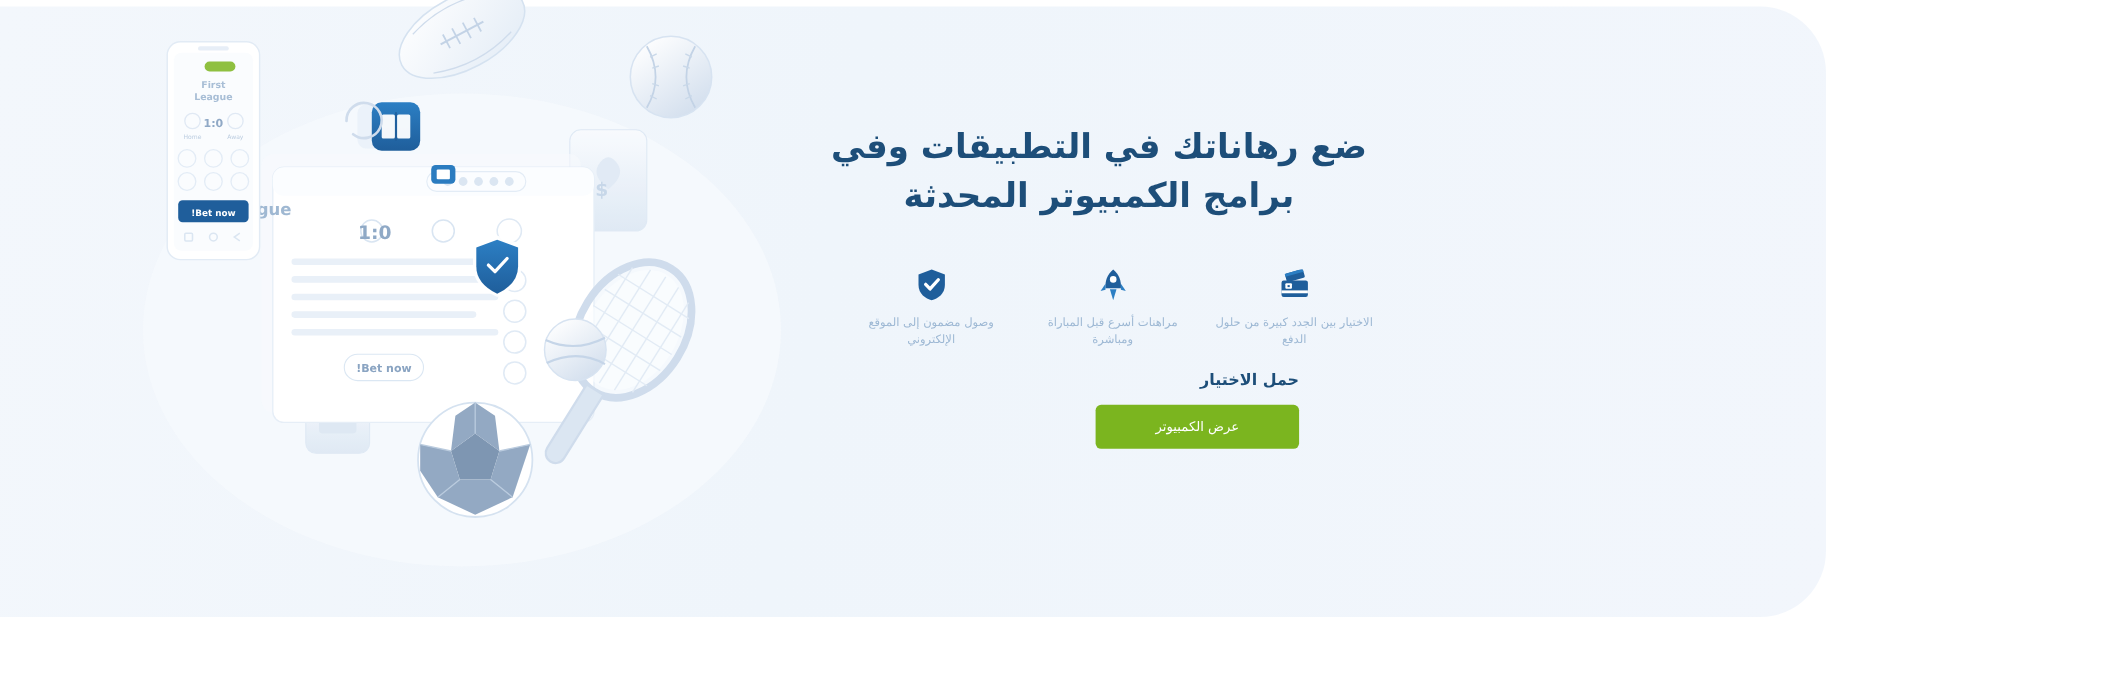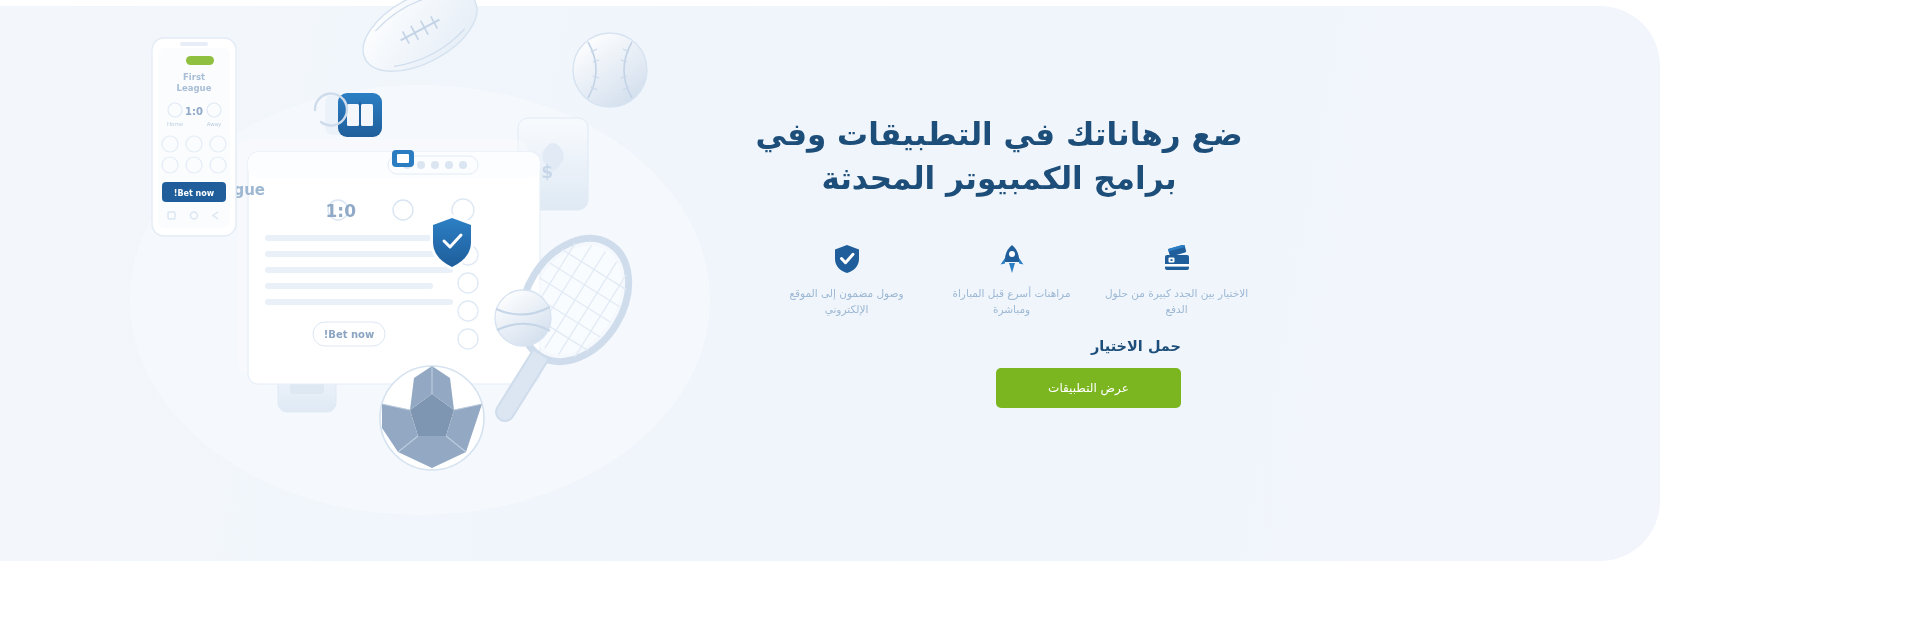--- a/index.html
+++ b/index.html
@@ -408,16 +408,16 @@
           <path d="M7.5,14.5 l4,4.2 l7.5,-8.4" stroke="#ffffff" stroke-width="3" fill="none" stroke-linecap="round" stroke-linejoin="round"></path>
         </svg>
       </div>
       <div class="feature-label">وصول مضمون إلى الموقع الإلكتروني</div>
     </div>
 
   </div>
 
   <div class="cta-block">
     <div class="cta-title">حمل الاختيار</div>
-    <button class="cta-button">عرض التطبيقات</button>
+    <button class="cta-button">عرض الكمبيوتر</button>
   </div>
 
 </div>
 
 </body></html>

